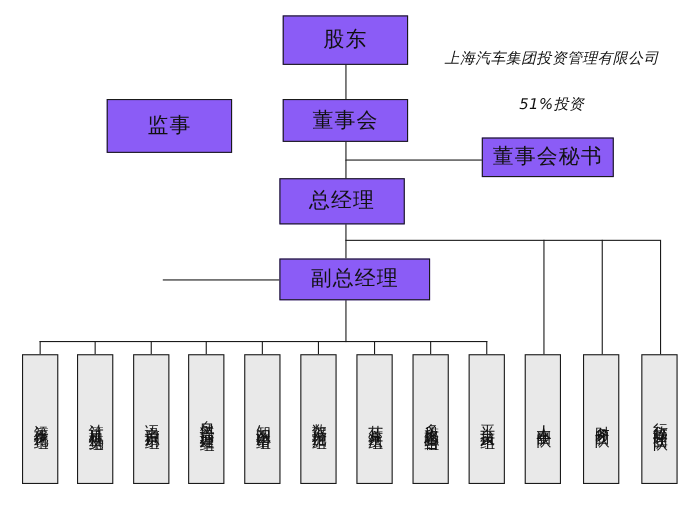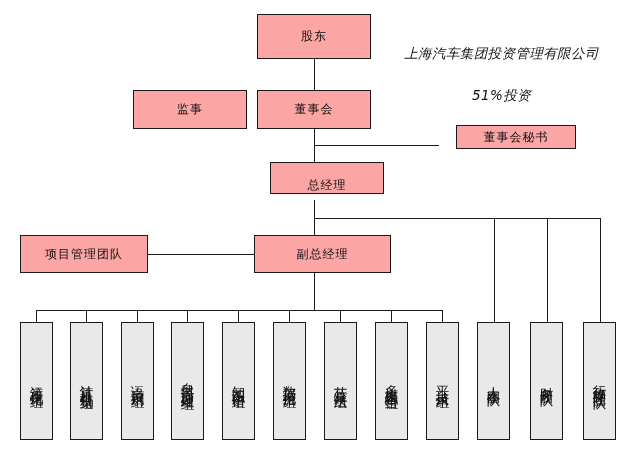--- a/index.html
+++ b/index.html
@@ -14,26 +14,26 @@
     position: relative;
     width: 626px;
     height: 470px;
     background: #ffffff;
     overflow: hidden;
   }
   .node {
     position: absolute;
     box-sizing: border-box;
     border: 1.3px solid #1a1a1a;
-    background: #fca5a5;
+    background: #8b5cf6;
     display: flex;
     align-items: center;
     justify-content: center;
     color: #111111;
-    font-size: 12px;
+    font-size: 19px;
     letter-spacing: 1px;
     line-height: 1.25;
     text-align: center;
   }
   .node.shaded {
     background: #e9e9e9;
   }
   .node.vert {
     writing-mode: vertical-rl;
     text-orientation: upright;
@@ -96,39 +96,36 @@
 
   <div class="node" style="left:257px; top:14px; width:114px; height:45px;">
     <span>股东</span>
   </div>
 
   <div class="note" style="left:389px; top:22px; width:225px;">
     <span>上海汽车集团投资管理有限公司</span><br>
     <span>51%投资</span>
   </div>
 
-  <div class="node" style="left:97px; top:90px; width:114px; height:39px;margin-left:36px;">
+  <div class="node" style="left:97px; top:90px; width:114px; height:49px;">
     <span>监事</span>
   </div>
 
   <div class="node" style="left:257px; top:90px; width:114px; height:39px;align-items:center;">
     <span>董事会</span>
   </div>
 
-  <div class="node" style="left:456px; top:125px; width:120px; height:24px;">
+  <div class="node" style="left:438px; top:125px; width:120px; height:36px;">
     <span>董事会秘书</span>
   </div>
 
-  <div class="node" style="left:270px; top:162px; width:114px; height:32px;align-items:flex-end;">
+  <div class="node" style="left:254px; top:162px; width:114px; height:42px;">
     <span>总经理</span>
   </div>
 
-  <div class="node" style="left:20px; top:235px; width:128px; height:38px;">
-    <span>项目管理团队</span>
-  </div>
 
   <div class="node" style="left:254px; top:235px; width:137px; height:38px;">
     <span>副总经理</span>
   </div>
 
   <div class="node shaded vert" style="left:20px; top:322px; width:33px; height:118px;">
     <span>运筹优化组</span>
   </div>
   <div class="node shaded vert" style="left:70px; top:322px; width:33px; height:118px;">
     <span>计算机视觉组</span>

